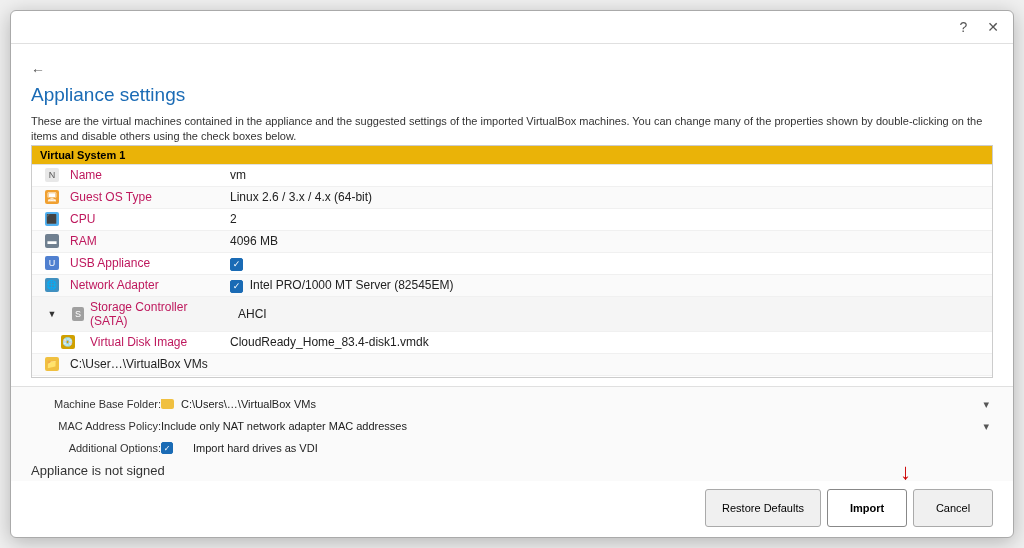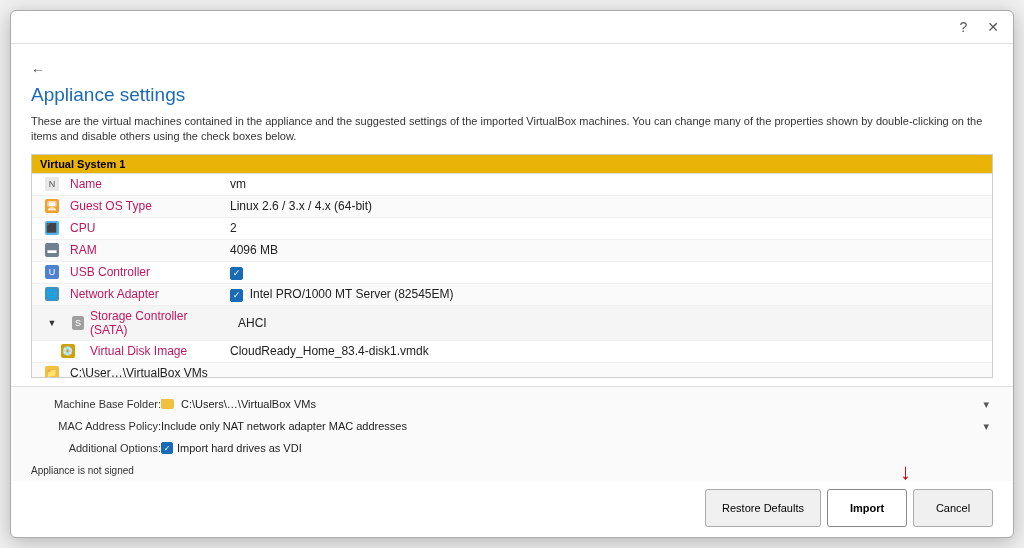--- a/index.html
+++ b/index.html
@@ -59,21 +59,21 @@
     .page-title {
       color: #1a6bb5;
       font-size: 19px;
       font-weight: 400;
       margin-bottom: 8px;
     }
     .description {
       font-size: 11px;
       color: #333;
       line-height: 1.4;
-      margin-bottom: 9px;
+      margin-bottom: 0;
     }
     .table-container {
       border: 1px solid #ccc;
       flex: 1;
       overflow-y: auto;
       overflow-x: hidden;
       background: #fff;
     }
     .group-header {
       background: #eab308;
@@ -167,21 +167,21 @@
       display: flex;
       align-items: center;
       gap: 4px;
     }
     .dropdown-arrow {
       margin-left: auto;
       margin-right: 4px;
       color: #555;
     }
     .unsigned-text {
-      font-size: 10px;
+      font-size: 13px;
       color: #333;
       padding: 3px 0;
     }
     .footer-buttons {
       display: flex;
       justify-content: flex-end;
       align-items: center;
       padding: 8px 20px 10px 20px;
       gap: 6px;
       position: relative;
@@ -269,21 +269,21 @@
           <div class="icon-box icon-ram">▬</div>
         </div>
         <div class="cell-label">RAM</div>
         <div class="cell-value">4096 MB</div>
       </div>
 
       <div class="table-row">
         <div class="cell-icon">
           <div class="icon-box icon-usb">U</div>
         </div>
-        <div class="cell-label">USB Controller</div>
+        <div class="cell-label">USB Appliance</div>
         <div class="cell-value">
           <span class="checkbox-checked">✓</span>
         </div>
       </div>
 
       <div class="table-row alt">
         <div class="cell-icon">
           <div class="icon-box icon-net">🌐</div>
         </div>
         <div class="cell-label">Network Adapter</div>
@@ -345,21 +345,21 @@
       <span class="bottom-value">
         <span>Include only NAT network adapter MAC addresses</span>
         <span class="dropdown-arrow">▾</span>
       </span>
     </div>
 
     <div class="bottom-row">
       <span class="bottom-label">Additional Options:</span>
       <span class="bottom-value">
         <span class="checkbox-checked" style="width:12px;height:12px;font-size:8px;">✓</span>
-        <span style="margin-left:0;">Import hard drives as VDI</span>
+        <span style="margin-left:16px;">Import hard drives as VDI</span>
       </span>
     </div>
 
     <div class="bottom-row">
       <span class="unsigned-text">Appliance is not signed</span>
     </div>
   </div>
 
   <div class="footer-buttons">
 

